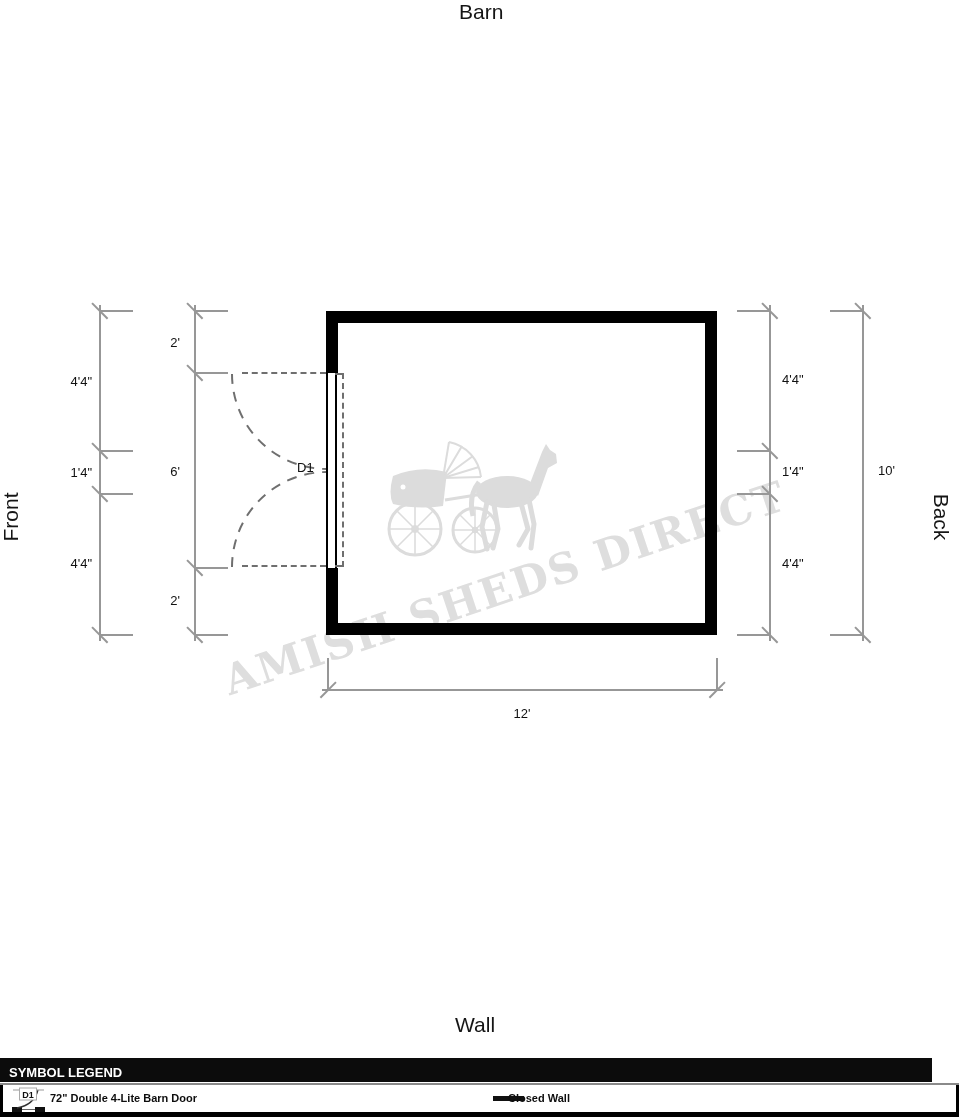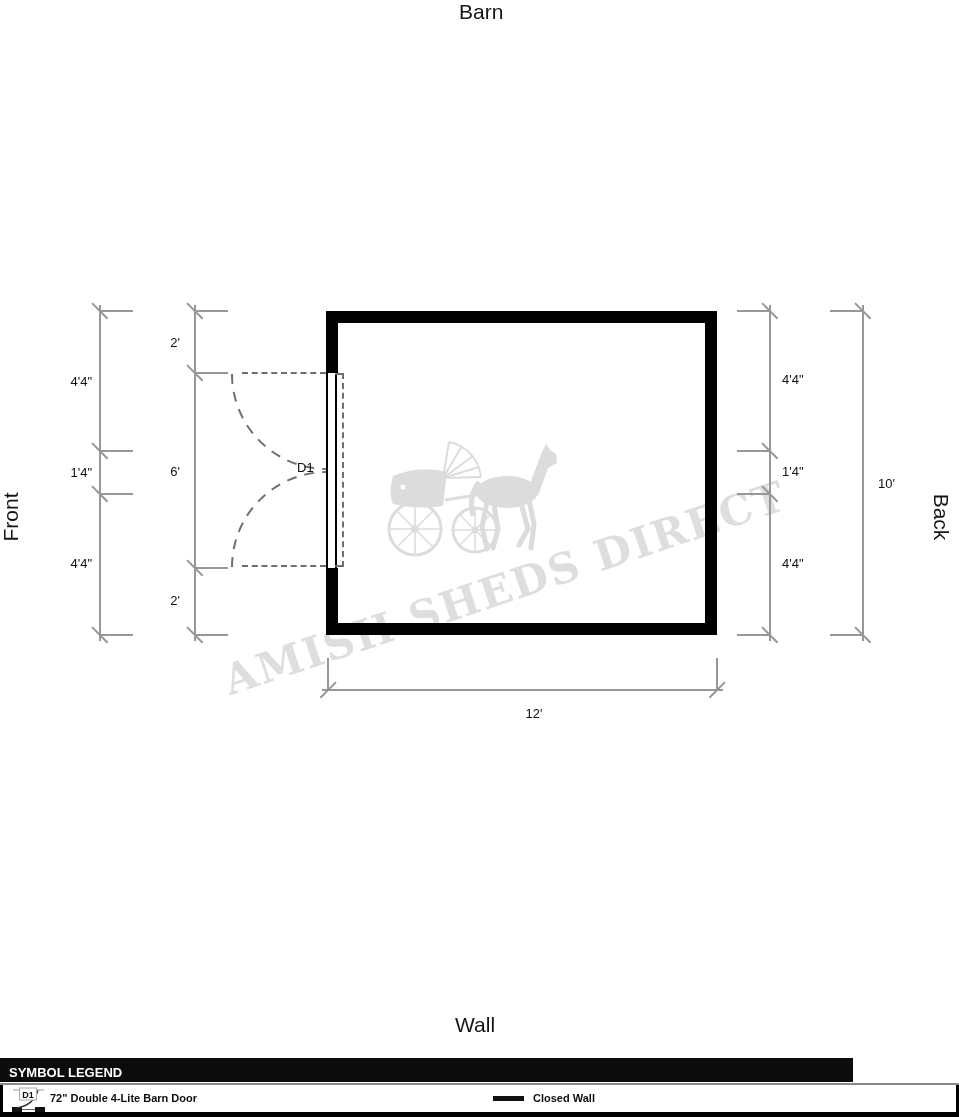--- a/index.html
+++ b/index.html
@@ -30,21 +30,21 @@
   .hline{position:absolute;height:1.5px;background:#979797;z-index:2;}
   .vline{position:absolute;width:1.5px;background:#979797;z-index:2;}
   .sl{position:absolute;width:22px;height:1.5px;background:#979797;z-index:2;}
   .sl.bs{transform:rotate(45deg);}   
   .sl.fs{transform:rotate(-45deg);}  
   .dim{position:absolute;font-size:13px;color:#111;white-space:nowrap;z-index:2;}
   .dim.r{text-align:right;}
   .dim.c{text-align:center;}
   
   .legend{position:absolute;left:0;top:1055px;width:959px;height:62px;z-index:6;background:#fff;}
-  .legend-top{position:absolute;left:0;top:3px;width:853px;height:24px;background:#0c0c0c;}
+  .legend-top{position:absolute;left:0;top:3px;width:932px;height:24px;background:#0c0c0c;}
   .legend-title{position:absolute;left:9px;top:7px;color:#fff;font-size:13px;font-weight:bold;letter-spacing:0;}
   .legend-sep{position:absolute;left:0;top:28px;width:959px;height:2px;background:#8a8a8a;}
   .legend-body{position:absolute;left:0;top:30px;width:959px;height:27px;background:#fff;
                border-left:3px solid #000;border-right:3px solid #000;box-sizing:border-box;}
   .legend-bottom{position:absolute;left:0;top:57px;width:959px;height:5px;background:#000;}
   .legend-item-label{position:absolute;font-size:11px;font-weight:bold;color:#0d0d0d;white-space:nowrap;}
   .wall-sym{position:absolute;left:493px;top:41px;width:31px;height:5px;background:#111;}
 </style>
 </head>
 <body>
@@ -152,28 +152,28 @@
   <div class="sl bs" style="left:759px;top:634px;"></div>
   <div class="dim" style="left:782px;top:372px;">4'4"</div>
   <div class="dim" style="left:782px;top:464px;">1'4"</div>
   <div class="dim" style="left:782px;top:556px;">4'4"</div>
 
   <div class="vline" style="left:862px;top:305px;height:336px;"></div>
   <div class="hline" style="left:830px;top:310px;width:33px;"></div>
   <div class="hline" style="left:830px;top:634px;width:33px;"></div>
   <div class="sl bs" style="left:852px;top:310px;"></div>
   <div class="sl bs" style="left:852px;top:634px;"></div>
-  <div class="dim" style="left:878px;top:476px;">10'</div>
+  <div class="dim" style="left:878px;top:463px;">10'</div>
 
   <div class="hline" style="left:322px;top:689px;width:401px;"></div>
   <div class="vline" style="left:327px;top:658px;height:32px;"></div>
   <div class="vline" style="left:716px;top:658px;height:32px;"></div>
   <div class="sl fs" style="left:317px;top:689px;"></div>
   <div class="sl fs" style="left:706px;top:689px;"></div>
-  <div class="dim c" style="left:504px;top:706px;width:60px;">12'</div>
+  <div class="dim c" style="left:492px;top:706px;width:60px;">12'</div>
 
   <div class="legend">
     <div class="legend-top">
       <div class="legend-title">SYMBOL LEGEND</div>
     </div>
     <div class="legend-sep"></div>
     <div class="legend-body"></div>
     <div class="legend-bottom"></div>
 
     <svg class="abs" style="left:12px;top:32px;" width="33" height="25" viewBox="0 0 33 25">
@@ -182,16 +182,16 @@
       <rect x="23" y="20" width="10" height="5" fill="#111"></rect>
       <path d="M5 21 Q22 18 26 3" fill="none" stroke="#333" stroke-width="1.3"></path>
       <line x1="1" y1="3" x2="8" y2="3" stroke="#999" stroke-width="1"></line>
       <line x1="25" y1="3" x2="32" y2="3" stroke="#999" stroke-width="1"></line>
       <rect x="7.5" y="1" width="17" height="12" fill="#fff" stroke="#aaa" stroke-width="1"></rect>
       <text x="16" y="10.5" text-anchor="middle" font-size="9" font-weight="bold" font-family="Liberation Sans, sans-serif" fill="#111">D1</text>
     </svg>
     <div class="legend-item-label" style="left:50px;top:37px;">72" Double 4-Lite Barn Door</div>
 
     <div class="wall-sym"></div>
-    <div class="legend-item-label" style="left:533px;top:37px;">Closed Wall</div>
+    <div class="legend-item-label" style="left:508px;top:37px;">Closed Wall</div>
   </div>
 
 </div>
 
 </body></html>

